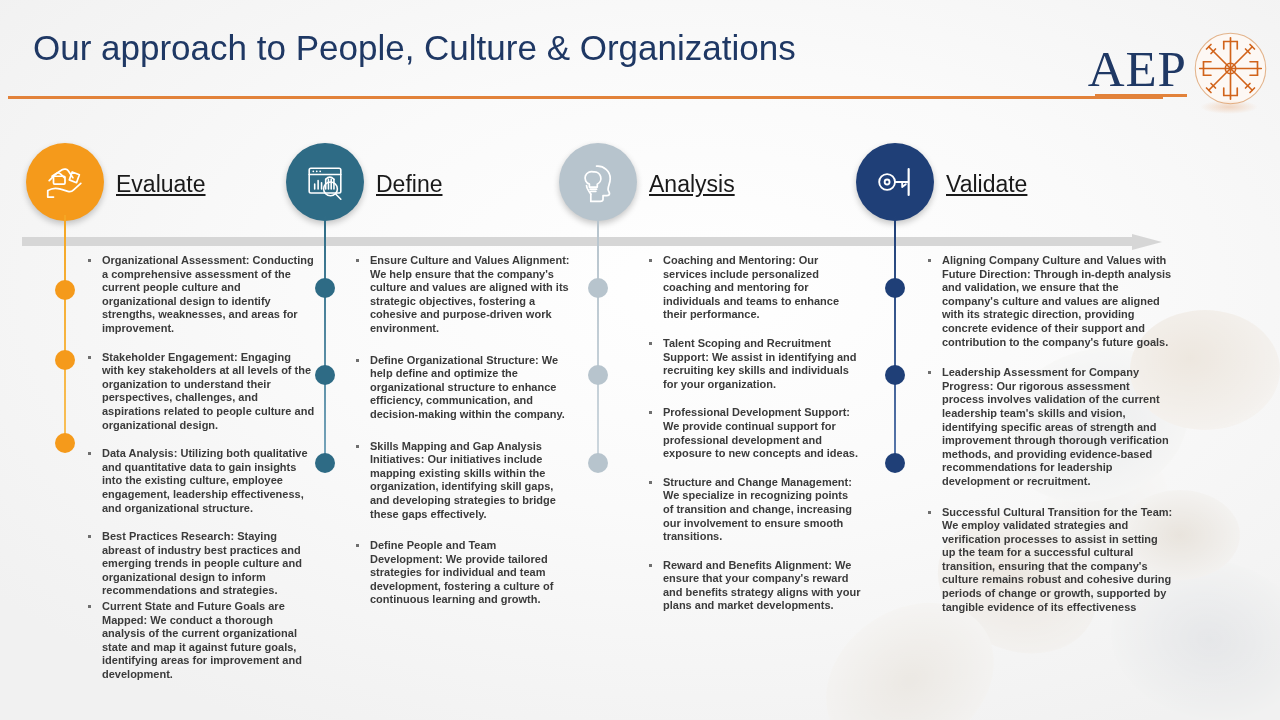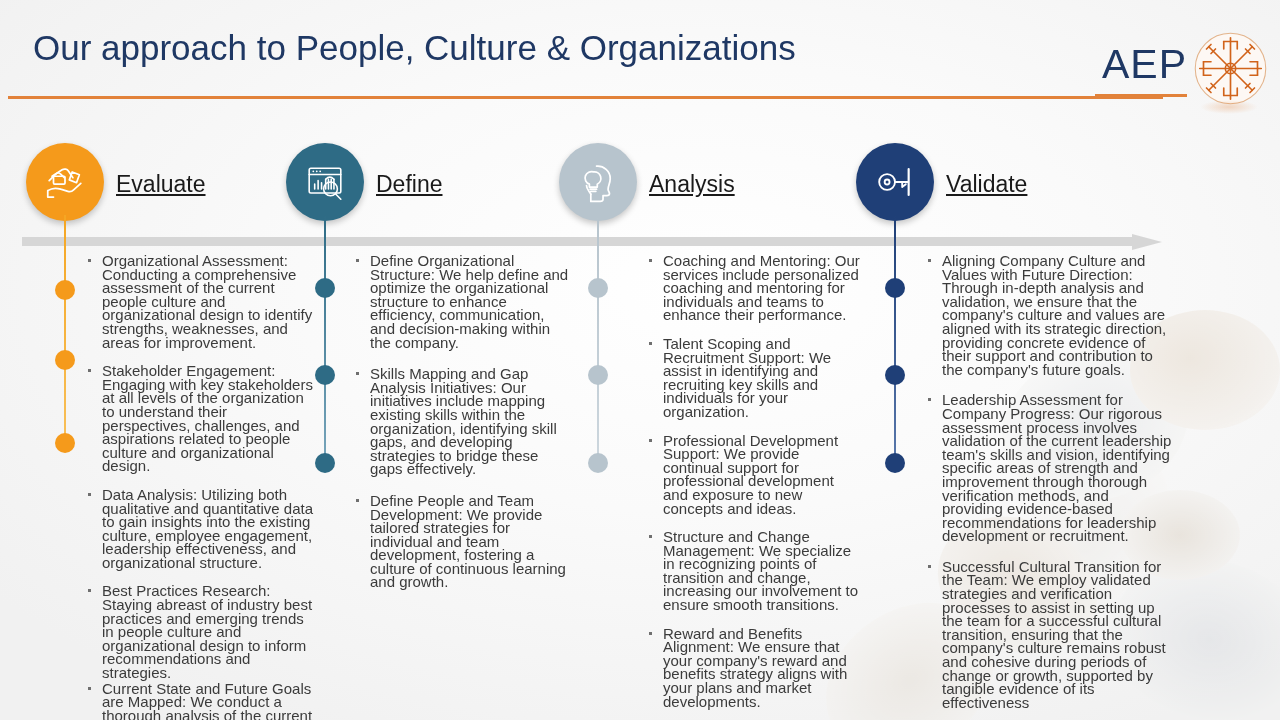--- a/index.html
+++ b/index.html
@@ -36,22 +36,23 @@
     position:absolute;left:33px;top:28px;
     font-size:35px;color:#1f3864;letter-spacing:0px;
     white-space:nowrap;
   }
   .title-rule{
     position:absolute;left:8px;top:96px;width:1155px;height:3px;
     background:#e2823a;
   }
   .brand{
     position:absolute;right:93px;top:44px;
-    font-size:41px;color:#1f3864;letter-spacing:1px;
+    font-size:51px;color:#1f3864;letter-spacing:1px;
     line-height:1;
+    font-family:Liberation Serif, serif;
   }
   .brand-rule{
     position:absolute;right:93px;top:94px;width:92px;height:3px;background:#e2823a;
   }
   .logo-mark{
     position:absolute;right:12px;top:31px;width:75px;height:75px;
   }
   .logo-shadow{
     position:absolute;right:22px;top:100px;width:58px;height:14px;
     background:radial-gradient(ellipse at 50% 50%,rgba(226,130,58,.28),rgba(226,130,58,0) 70%);
@@ -87,23 +88,24 @@
   
   .conn{position:absolute;width:2px;}
   .conn .vline{position:absolute;left:0;top:0;width:2px;height:100%;}
   .dot{position:absolute;left:-9px;width:20px;height:20px;border-radius:50%;}
 
   
   .col{position:absolute;}
   .bullets{margin:0;padding:0;list-style:none;}
   .bullets li{
     position:relative;padding-left:17px;
-    font-size:15px;line-height:13.6px;color:#3b3b3b;
+    font-size:11px;line-height:13.6px;color:#3b3b3b;
     margin-bottom:13px;
     text-align:left;
+    font-weight:bold;
   }
   .bullets li:before{
     content:"";position:absolute;left:3px;top:5px;width:3px;height:3px;
     background:#6f6f6f;border-radius:0;
   }
   .col-1 .bullets li{margin-bottom:15px;}
   .col-1 .bullets li.tight{margin-bottom:2px;}
   .col-2 .bullets li{margin-bottom:18px;}
   .col-3 .bullets li{margin-bottom:15px;}
   .col-4 .bullets li{margin-bottom:17px;}
@@ -273,20 +275,21 @@
       <li>Organizational Assessment: Conducting a comprehensive assessment of the current people culture and organizational design to identify strengths, weaknesses, and areas for improvement.</li>
       <li>Stakeholder Engagement: Engaging with key stakeholders at all levels of the organization to understand their perspectives, challenges, and aspirations related to people culture and organizational design.</li>
       <li>Data Analysis: Utilizing both qualitative and quantitative data to gain insights into the existing culture, employee engagement, leadership effectiveness, and organizational structure.</li>
       <li class="tight">Best Practices Research: Staying abreast of industry best practices and emerging trends in people culture and organizational design to inform recommendations and strategies.</li>
       <li>Current State and Future Goals are Mapped: We conduct a thorough analysis of the current organizational state and map it against future goals, identifying areas for improvement and development.</li>
     </ul>
   </div>
 
   <div class="col col-2" style="left:353px;top:254px;width:218px;">
     <ul class="bullets">
+      <li>Ensure Culture and Values Alignment: We help ensure that the company's culture and values are aligned with its strategic objectives, fostering a cohesive and purpose-driven work environment.</li>
       <li>Define Organizational Structure: We help define and optimize the organizational structure to enhance efficiency, communication, and decision-making within the company.</li>
       <li>Skills Mapping and Gap Analysis Initiatives: Our initiatives include mapping existing skills within the organization, identifying skill gaps, and developing strategies to bridge these gaps effectively.</li>
       <li>Define People and Team Development: We provide tailored strategies for individual and team development, fostering a culture of continuous learning and growth.</li>
     </ul>
   </div>
 
   <div class="col col-3" style="left:646px;top:254px;width:215px;">
     <ul class="bullets">
       <li>Coaching and Mentoring: Our services include personalized coaching and mentoring for individuals and teams to enhance their performance.</li>
       <li>Talent Scoping and Recruitment Support: We assist in identifying and recruiting key skills and individuals for your organization.</li>

